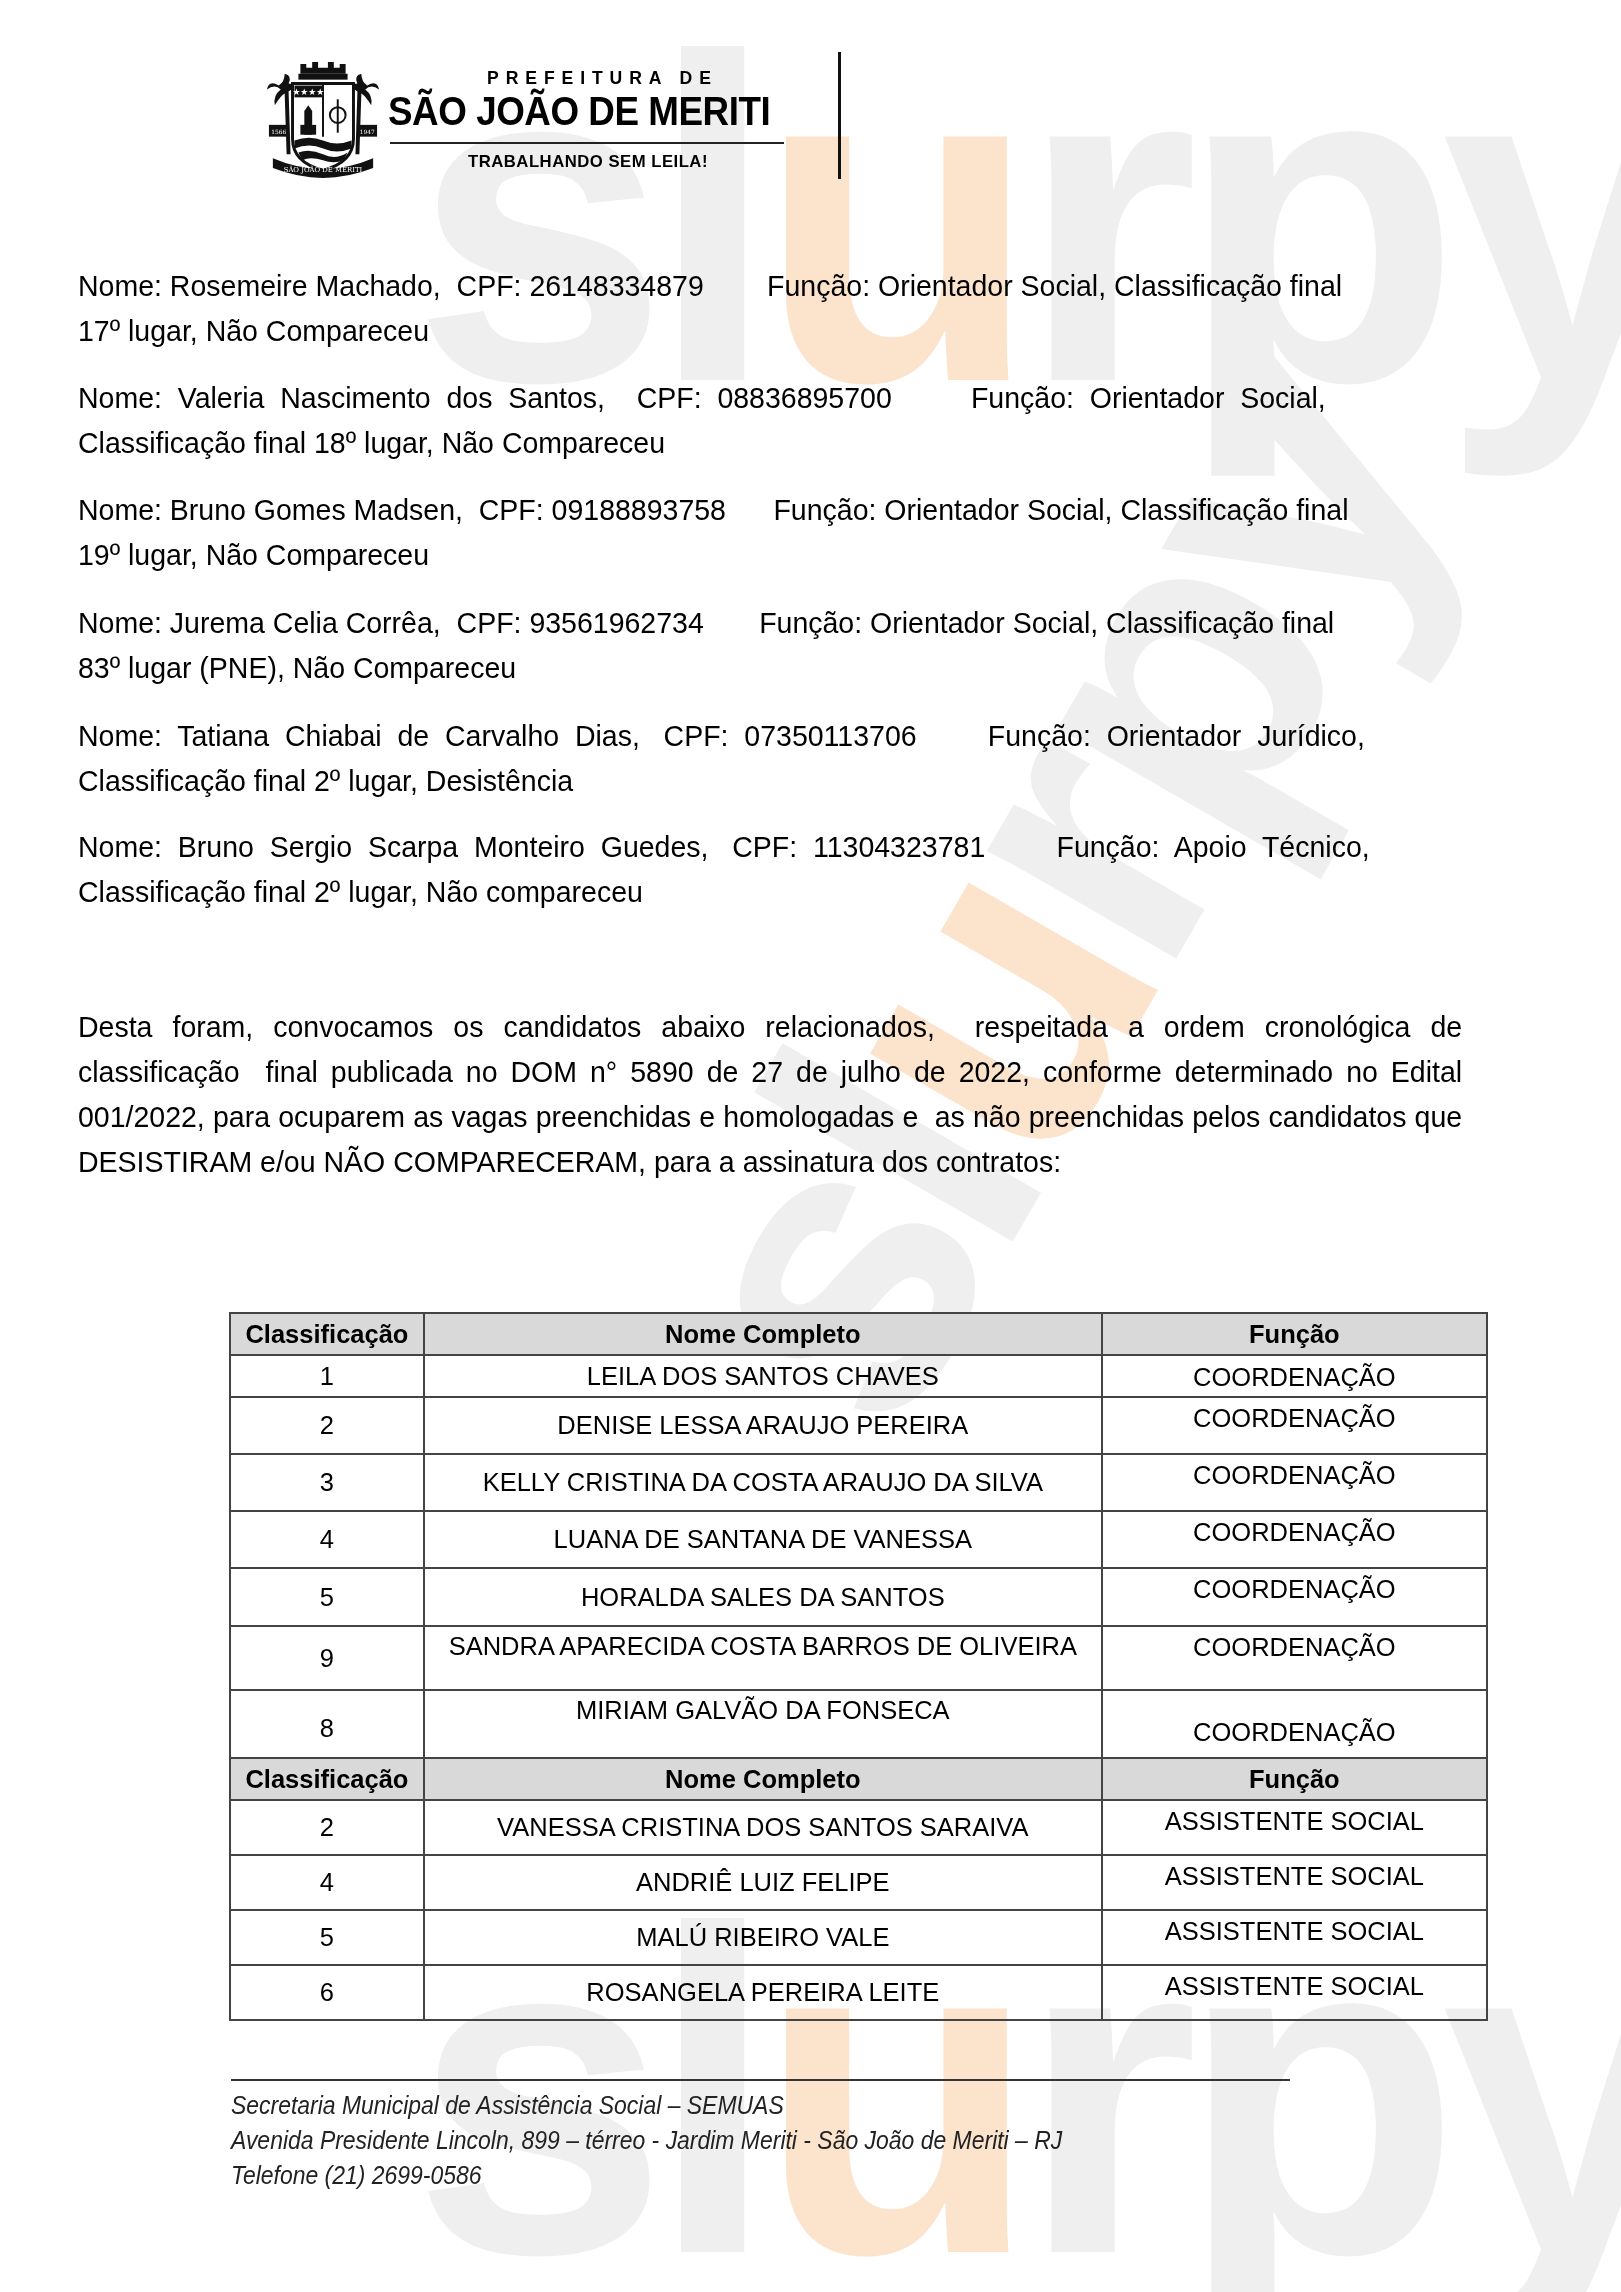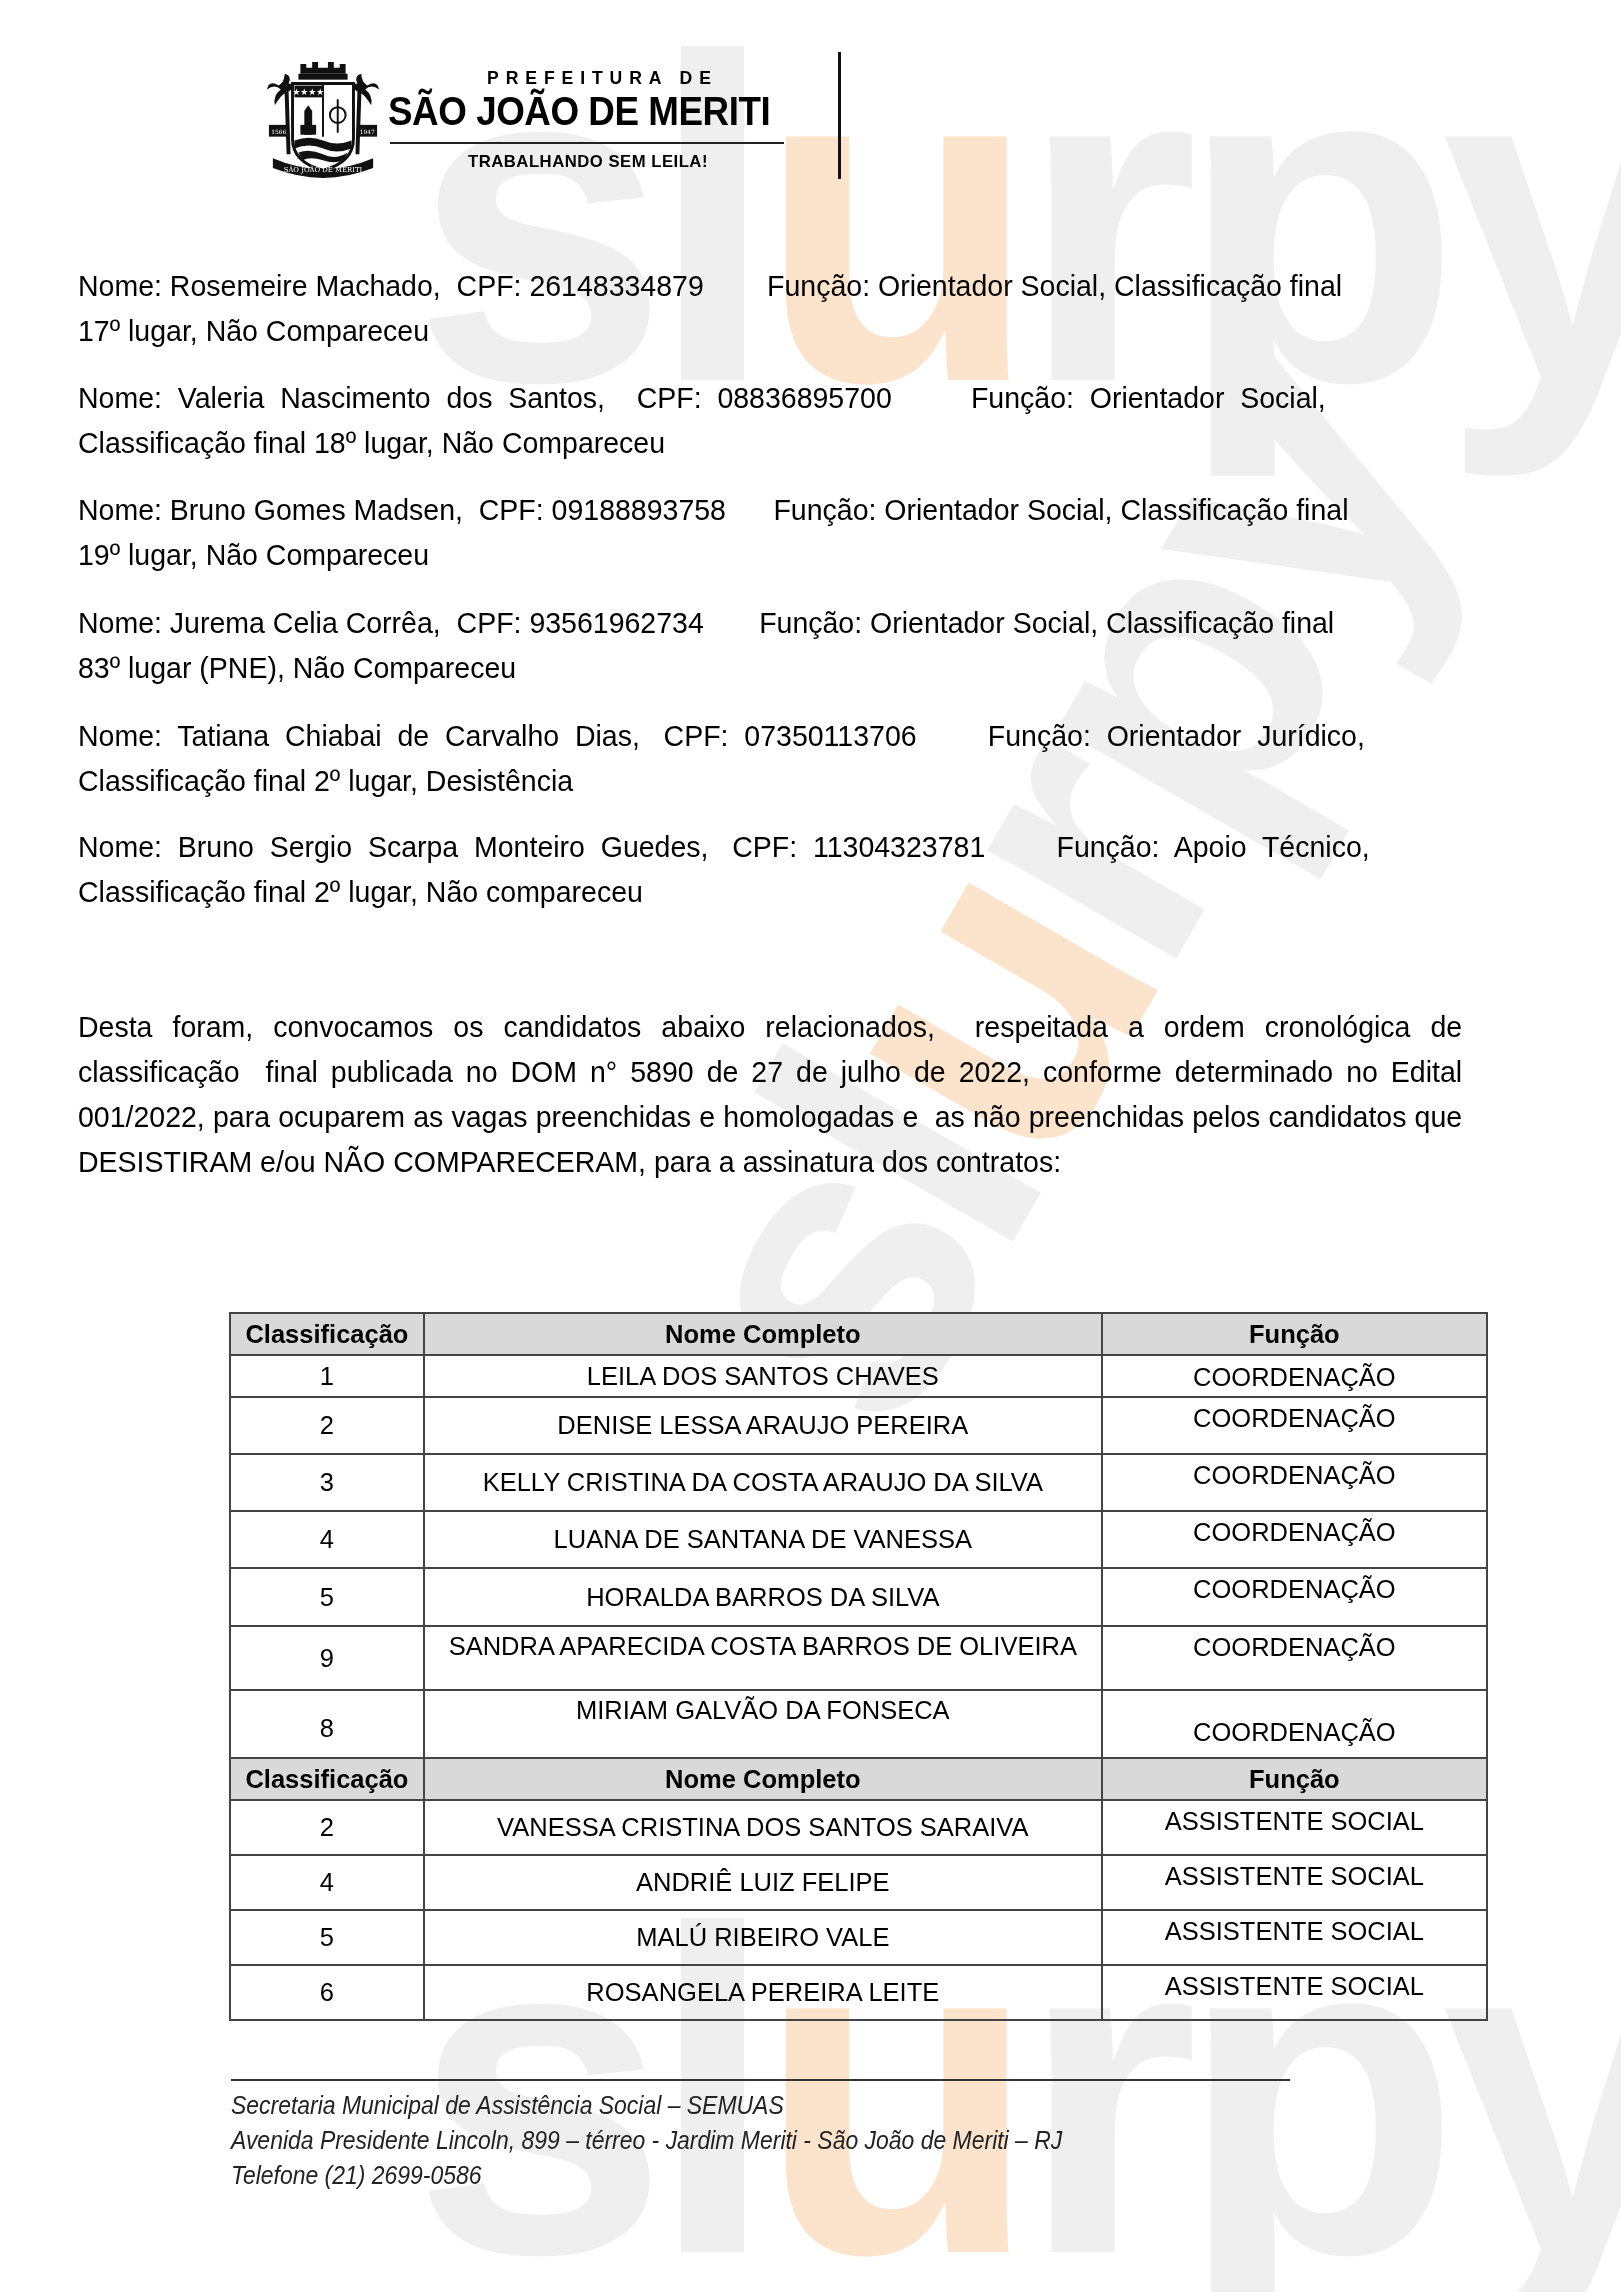--- a/index.html
+++ b/index.html
@@ -134,21 +134,21 @@
     <td class="c2">KELLY CRISTINA DA COSTA ARAUJO DA SILVA</td>
     <td class="c3">COORDENAÇÃO</td>
   </tr>
   <tr style="height:57px;">
     <td class="c1">4</td>
     <td class="c2">LUANA DE SANTANA DE VANESSA</td>
     <td class="c3">COORDENAÇÃO</td>
   </tr>
   <tr style="height:58px;">
     <td class="c1">5</td>
-    <td class="c2">HORALDA BARROS DA SILVA</td>
+    <td class="c2">HORALDA SALES DA SANTOS</td>
     <td class="c3">COORDENAÇÃO</td>
   </tr>
   <tr style="height:64px;">
     <td class="c1">9</td>
     <td class="c2 top">SANDRA APARECIDA COSTA BARROS DE OLIVEIRA</td>
     <td class="c3">COORDENAÇÃO</td>
   </tr>
   <tr style="height:68px;">
     <td class="c1" style="padding-top:9.8px;">8</td>
     <td class="c2 top">MIRIAM GALVÃO DA FONSECA</td>

